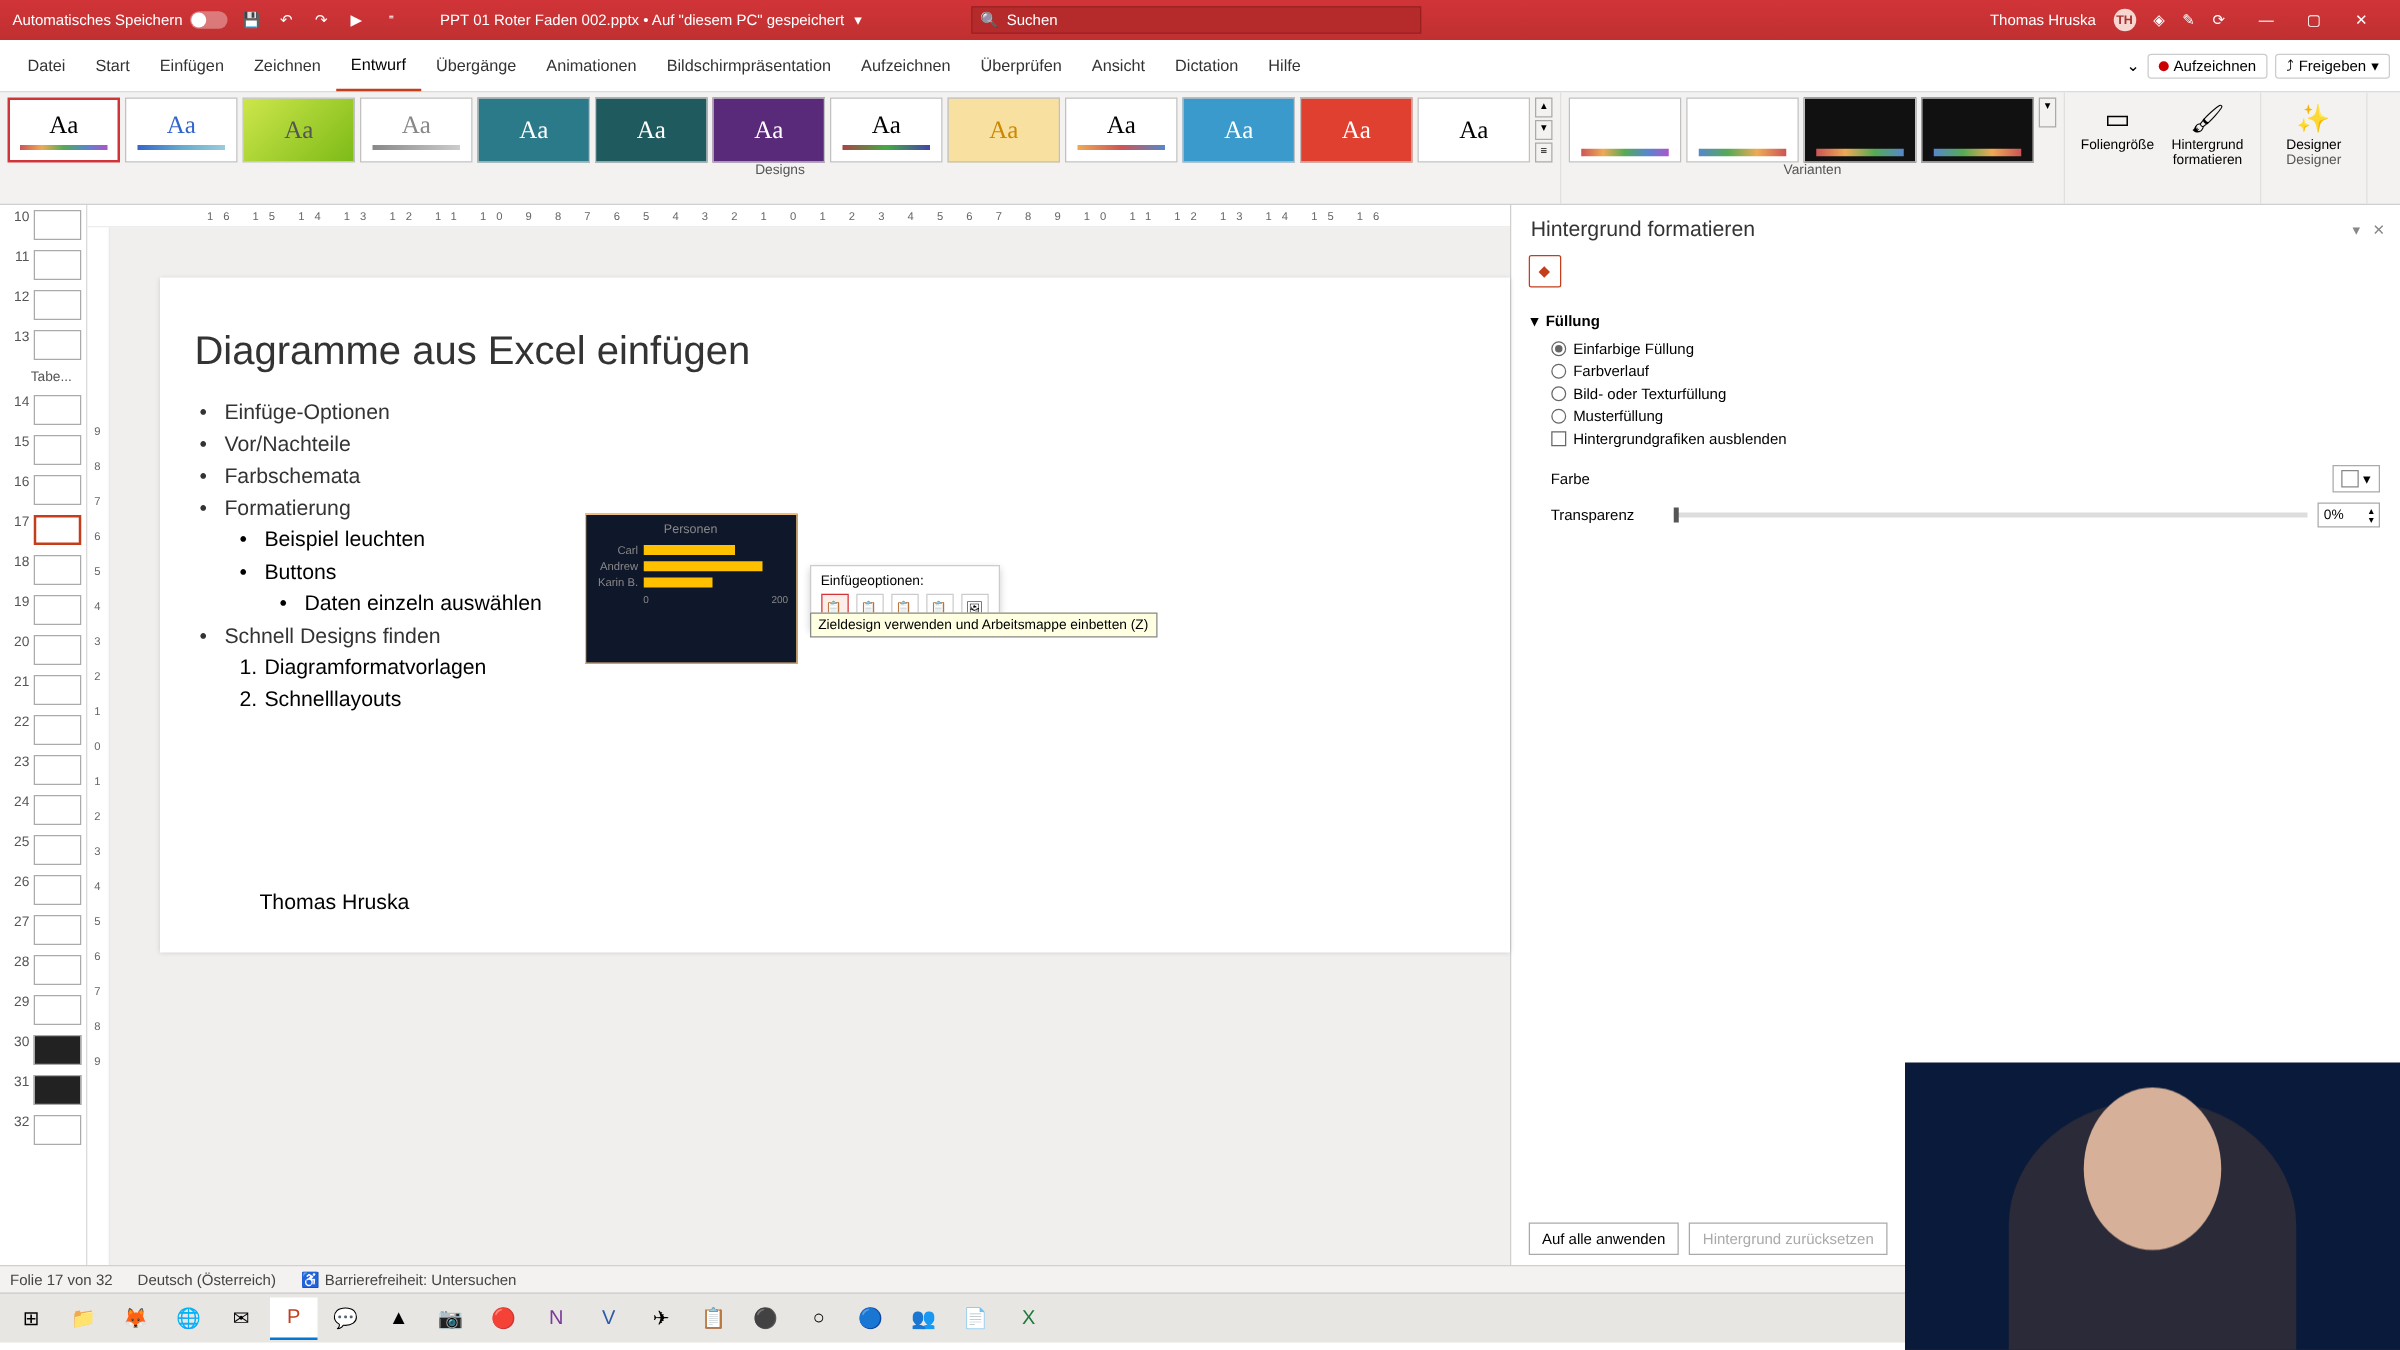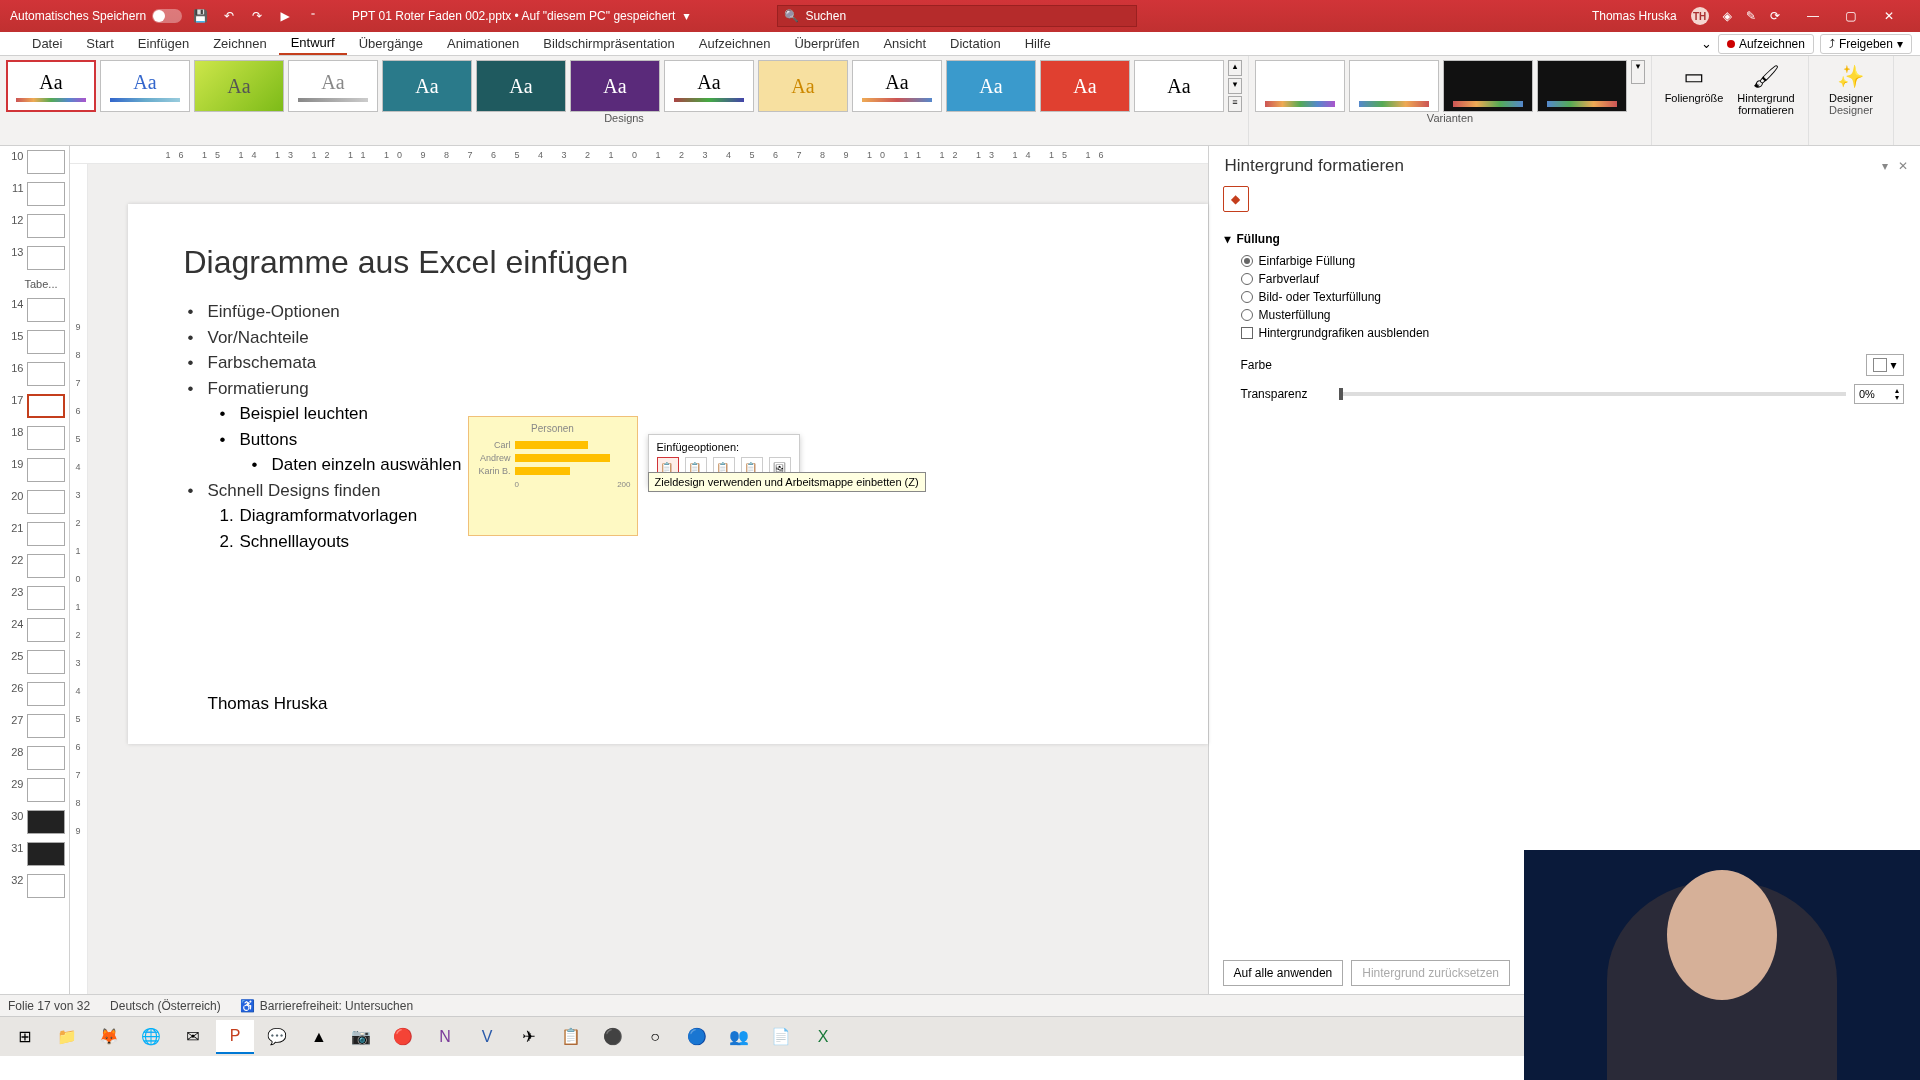--- a/index.html
+++ b/index.html
@@ -13,21 +13,21 @@
 .toggle::after { content: ''; width: 12px; height: 12px; border-radius: 50%; background: #fff; position: absolute; top: 1px; left: 1px; }
 .qa-icon { width: 18px; height: 18px; display:inline-flex;align-items:center;justify-content:center;font-size:12px;}
 .title-center { flex: 1; display: flex; align-items: center; justify-content: flex-start; gap: 8px; padding-left: 30px; font-size: 12px; }
 .search-box { margin-left: 80px; width: 360px; height: 22px; background: #b52b2b; border: 1px solid #9a2020; display: flex; align-items: center; gap: 6px; padding: 0 6px; color: #fff; font-size: 12px;}
 .title-right { display: flex; align-items: center; gap: 14px; padding-right: 2px; }
 .user-badge { width:18px;height:18px;border-radius:50%;background:#f5d6d0;color:#aa3030;display:inline-flex;align-items:center;justify-content:center;font-size:10px;font-weight:bold;}
 .win-ctrl { display:flex; }
 .win-ctrl div { width: 38px; height: 24px; display:flex;align-items:center;justify-content:center;}
 
 
-.ribbon-tabs { height: 24px; background: #fff; border-bottom: 1px solid #d0d0d0; display: flex; align-items: stretch; padding-left: 20px; font-size: 13px; }
+.ribbon-tabs { height: 42px; background: #fff; border-bottom: 1px solid #d0d0d0; display: flex; align-items: stretch; padding-left: 10px; font-size: 13px; }
 .ribbon-tab { padding: 0 12px; display:flex;align-items:center; cursor:pointer; color:#333; }
 .ribbon-tab.active { border-bottom: 2px solid #c43e1c; color:#000; }
 .ribbon-right { margin-left:auto; display:flex;align-items:center;gap:6px;padding-right:8px;}
 .btn-rec { display:flex;align-items:center;gap:4px;padding:2px 8px;border:1px solid #ccc;border-radius:3px;font-size:12px;}
 .rec-dot{width:8px;height:8px;border-radius:50%;background:#c00;}
 .btn-share{display:flex;align-items:center;gap:4px;padding:2px 8px;background:#fff;border:1px solid #ccc;border-radius:3px;font-size:12px;}
 
 
 .ribbon { height: 90px; background: #f3f2f1; border-bottom: 1px solid #d0d0d0; display:flex; }
 .ribbon-group { border-right: 1px solid #e0e0e0; padding: 4px 6px 0 6px; display:flex;flex-direction:column; }
@@ -51,34 +51,34 @@
 .thumb-box { width:38px;height:24px;border:1px solid #aaa;background:#fff;}
 .thumb-box.active { border:2px solid #c43e1c; }
 .thumb-box.dark { background:#222; }
 
 
 .canvas-area { flex:1; display:flex; flex-direction:column; position:relative;}
 .hruler { height:18px; background:#fff; border-bottom:1px solid #e8e8e8;display:flex;align-items:center;justify-content:center;font-size:9px;color:#666;letter-spacing:8px;white-space:nowrap;overflow:hidden;}
 .canvas-body { flex:1; display:flex; }
 .vruler { width:18px; background:#fff; border-right:1px solid #e8e8e8;display:flex;flex-direction:column;align-items:center;justify-content:center;font-size:9px;color:#666;gap:18px;}
 .slide-wrap { flex:1; background:#f0efee; display:flex;align-items:flex-start;justify-content:flex-start;padding:40px 0 0 40px;position:relative;}
-.slide { width:1080px; height:540px; background:#fff; box-shadow:0 0 4px rgba(0,0,0,.15); padding:40px 56px; position:relative;}
+.slide { width:1080px; height:540px; background:#fff; box-shadow:0 0 4px rgba(0,0,0,.15); padding:40px 28px; position:relative;}
 .slide h1 { font-size:32px; font-weight:400; color:#333; margin-bottom:18px;}
 .slide ul { list-style:none; }
 .slide li.b1 { padding-left: 24px; position:relative; font-size:17px; line-height:1.5; color:#333;}
 .slide li.b1::before { content:'•'; position:absolute; left:4px; }
 .slide li.b2 { padding-left: 56px; position:relative; font-size:17px; line-height:1.5;}
 .slide li.b2::before { content:'•'; position:absolute; left:36px;}
 .slide li.b3 { padding-left: 88px; position:relative; font-size:17px; line-height:1.5;}
 .slide li.b3::before { content:'•'; position:absolute; left:68px;}
 .slide li.n1 { padding-left: 56px; position:relative; font-size:17px; line-height:1.5;}
 .slide li.n1 .num { position:absolute; left:36px;}
 .slide .author { position:absolute; bottom:30px; left:80px; font-size:17px;}
 
-.chart-box { position:absolute; top:212px; left:340px; width:170px; height:120px; border:1px solid #f0c078; background:#fef9c3; padding:6px; font-size:9px;}
+.chart-box { position:absolute; top:189px; left:340px; width:170px; height:120px; border:1px solid #f0c078; background:#0f172a; padding:6px; font-size:9px;}
 .chart-title{text-align:center;color:#888;font-size:10px;margin-bottom:6px;}
 .chart-row { display:flex;align-items:center;gap:4px;margin-bottom:3px;}
 .chart-label{width:36px;text-align:right;color:#888;}
 .chart-bar{height:8px;background:#ffc000;}
 .chart-axis{display:flex;justify-content:space-between;padding-left:40px;font-size:8px;color:#888;margin-top:4px;}
 
 .paste-popup { position:absolute; top:230px; left:520px; background:#fff; border:1px solid #ccc; padding:6px 8px; box-shadow:0 2px 6px rgba(0,0,0,.2);}
 .paste-popup .hdr { font-size:11px; font-weight:normal; margin-bottom:4px;}
 .paste-icons { display:flex; gap:6px;}
 .paste-icon { width:22px;height:22px;border:1px solid #ccc;display:inline-flex;align-items:center;justify-content:center;font-size:11px;background:#fff;}

